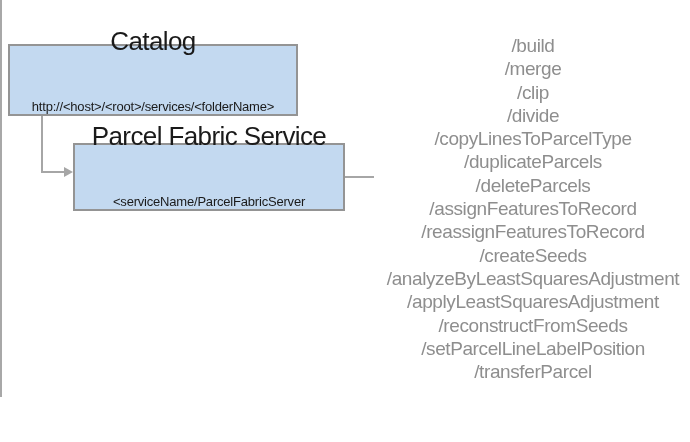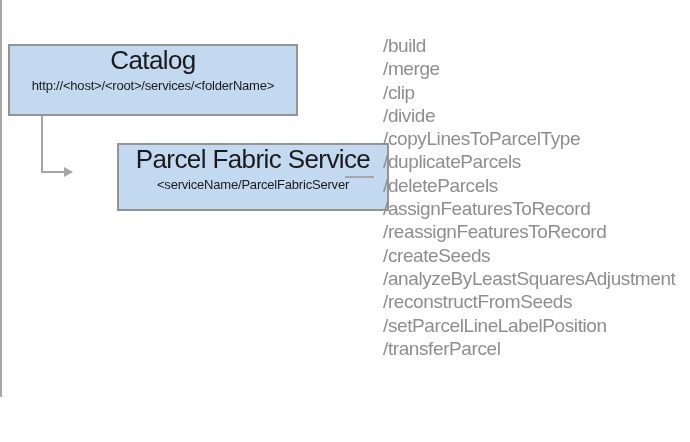--- a/index.html
+++ b/index.html
@@ -20,25 +20,26 @@
     font-family: "Liberation Sans", sans-serif;
     overflow: hidden;
   }
   .node-box {
     position: absolute;
     background: var(--box-fill);
     border: 2px solid var(--box-border);
     display: flex;
     flex-direction: column;
     align-items: center;
-    justify-content: flex-start;
+    justify-content: flex-end;
     text-align: center;
+    gap: 40px;
   }
   #catalog-box { left: 8px; top: 44px; width: 290px; height: 72px; }
-  #service-box { left: 73px; top: 143px; width: 272px; height: 68px; margin-left: 44px; }
+  #service-box { left: 73px; top: 143px; width: 272px; height: 68px; }
   .node-title {
     font-size: 26px;
     letter-spacing: -0.6px;
     color: var(--title-text);
     line-height: 1.1;
     white-space: nowrap;
   }
   .node-subtitle {
     font-size: 13px;
     letter-spacing: -0.2px;
@@ -65,20 +66,21 @@
     top: 34px;
     width: 300px;
   }
   .endpoint-item {
     height: 23.3px;
     line-height: 23.3px;
     font-size: 19px;
     letter-spacing: -0.4px;
     color: var(--endpoint-text);
     white-space: nowrap;
+    text-align: center;
   }
 </style>
 </head>
 <body>
 
 <div id="stage">
 
   <div id="catalog-box" class="node-box">
     <div class="node-title">Catalog</div>
     <div class="node-subtitle">http://&lt;host&gt;/&lt;root&gt;/services/&lt;folderName&gt;</div>
@@ -115,20 +117,21 @@
 
       <div class="endpoint-item">/assignFeaturesToRecord</div>
 
       <div class="endpoint-item">/reassignFeaturesToRecord</div>
 
 
       <div class="endpoint-item">/createSeeds</div>
 
       <div class="endpoint-item">/analyzeByLeastSquaresAdjustment</div>
 
+      <div class="endpoint-item">/applyLeastSquaresAdjustment</div>
 
       <div class="endpoint-item">/reconstructFromSeeds</div>
 
       <div class="endpoint-item">/setParcelLineLabelPosition</div>
 
       <div class="endpoint-item">/transferParcel</div>
     </div>
 
 </div>
 

